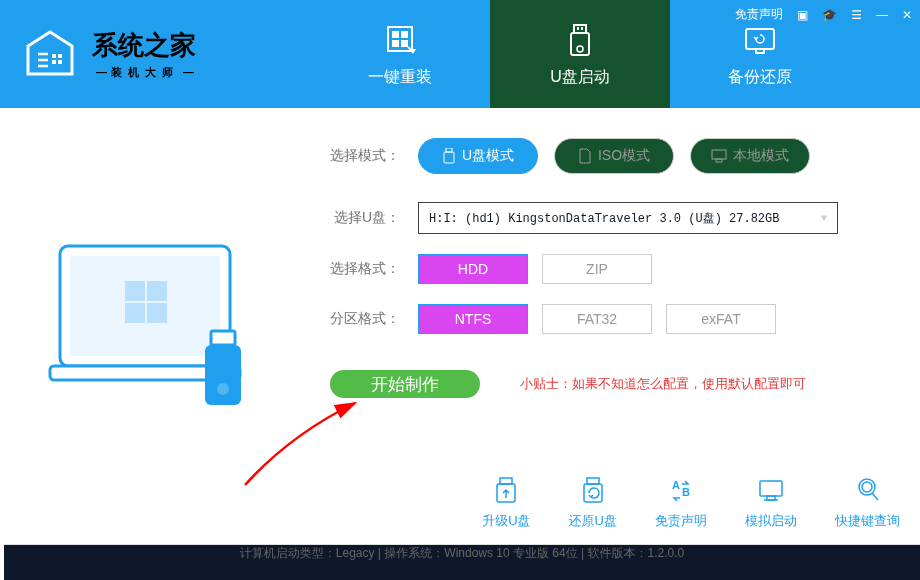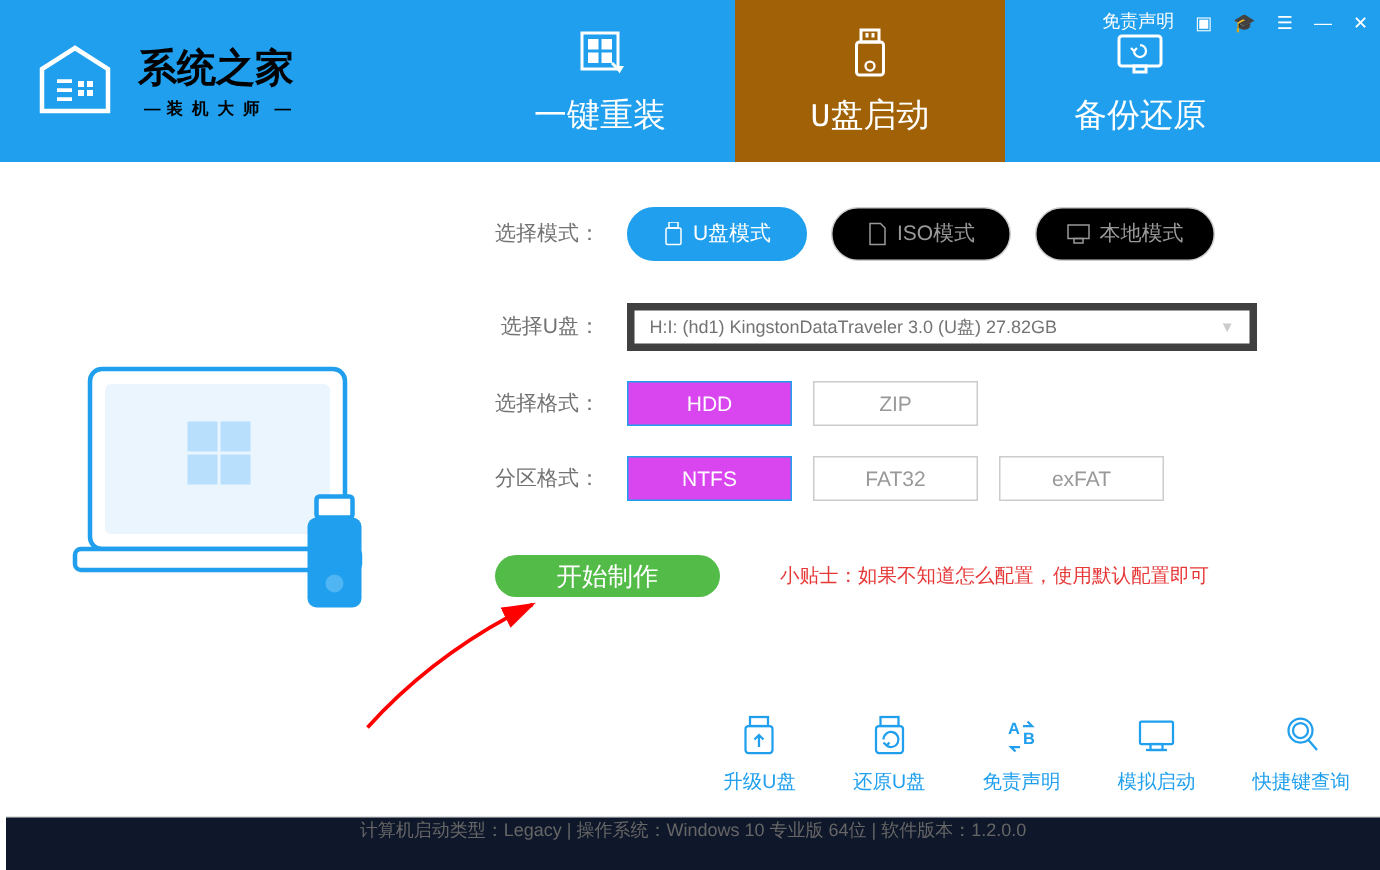--- a/index.html
+++ b/index.html
@@ -8,38 +8,38 @@
 .header { background: #1f9fed; height: 108px; display: flex; }
 .logo-area { width: 310px; display: flex; align-items: center; padding-left: 20px; }
 .logo-icon { width: 60px; height: 60px; }
 .logo-text { margin-left: 12px; color: #000000; }
 .logo-title { font-size: 26px; font-weight: bold; }
 .logo-sub { font-size: 11px; letter-spacing: 6px; text-align: center; margin-top: 2px; font-weight: bold; }
 .logo-sub::before, .logo-sub::after { content: "—"; letter-spacing: 0; margin: 0 4px; }
 
 .tabs { display: flex; flex: 1; }
 .tab { width: 180px; display: flex; flex-direction: column; align-items: center; justify-content: center; color: #fff; cursor: pointer; gap: 6px; }
-.tab.active { background: #a16207; font-family: Liberation Mono, monospace; }
-.tab-label { font-size: 22px; }
+.tab.active { background: #14532d; }
+.tab-label { font-size: 16px; }
 
 .window-controls { position: absolute; top: 6px; right: 8px; display: flex; align-items: center; gap: 14px; color: #fff; font-size: 12px; }
 .wc-item { cursor: pointer; }
 
 .main { display: flex; height: 436px; background: #fff; }
 .left-illus { width: 310px; display: flex; align-items: center; justify-content: center; }
 
 .right-panel { flex: 1; padding: 30px 40px 0 0; }
 .row { display: flex; align-items: center; margin-bottom: 20px; }
 .row-label { width: 90px; text-align: right; font-size: 14px; color: #737373; margin-right: 18px; }
 
 .mode-btn { min-width: 120px; height: 36px; border-radius: 18px; display: inline-flex; align-items: center; justify-content: center; font-size: 14px; margin-right: 16px; cursor: pointer; gap: 6px; }
 .mode-btn.active { background: #1f9fed; color: #fff; border: 1px solid #1f9fed; }
-.mode-btn.inactive { background: #000000; color: #999; border: 1px solid #ccc; }
-
-.select-box { flex: 1; max-width: 420px; height: 32px; border: 5px solid #404040; display: flex; align-items: center; padding: 0 10px; font-size: 12px; font-family: Liberation Sans, sans-serif; color: #737373; position: relative; cursor: pointer; }
+.mode-btn.inactive { background: #14532d; color: #999; border: 1px solid #ccc; }
+
+.select-box { flex: 1; max-width: 420px; height: 32px; border: 1px solid #404040; display: flex; align-items: center; padding: 0 10px; font-size: 12px; font-family: Liberation Mono, monospace; color: #0f172a; position: relative; cursor: pointer; }
 .select-box::after { content: "▼"; color: #ccc; position: absolute; right: 10px; font-size: 10px; }
 
 .opt-btn { width: 110px; height: 30px; display: inline-flex; align-items: center; justify-content: center; font-size: 14px; margin-right: 14px; cursor: pointer; }
 .opt-btn.active { background: #d946ef; color: #fff; border: 1px solid #1f9fed; }
 .opt-btn.inactive { background: #fff; color: #999; border: 1px solid #ccc; }
 
 .start-row { display: flex; align-items: center; margin-top: 36px; margin-left: 20px; position: relative; }
 .start-btn { width: 150px; height: 28px; background: #53bb47; color: #fff; border-radius: 23px; display: flex; align-items: center; justify-content: center; font-size: 17px; cursor: pointer; }
 .tip { font-size: 13px; margin-left: 40px; }
 .tip-label { color: #e73838; }

